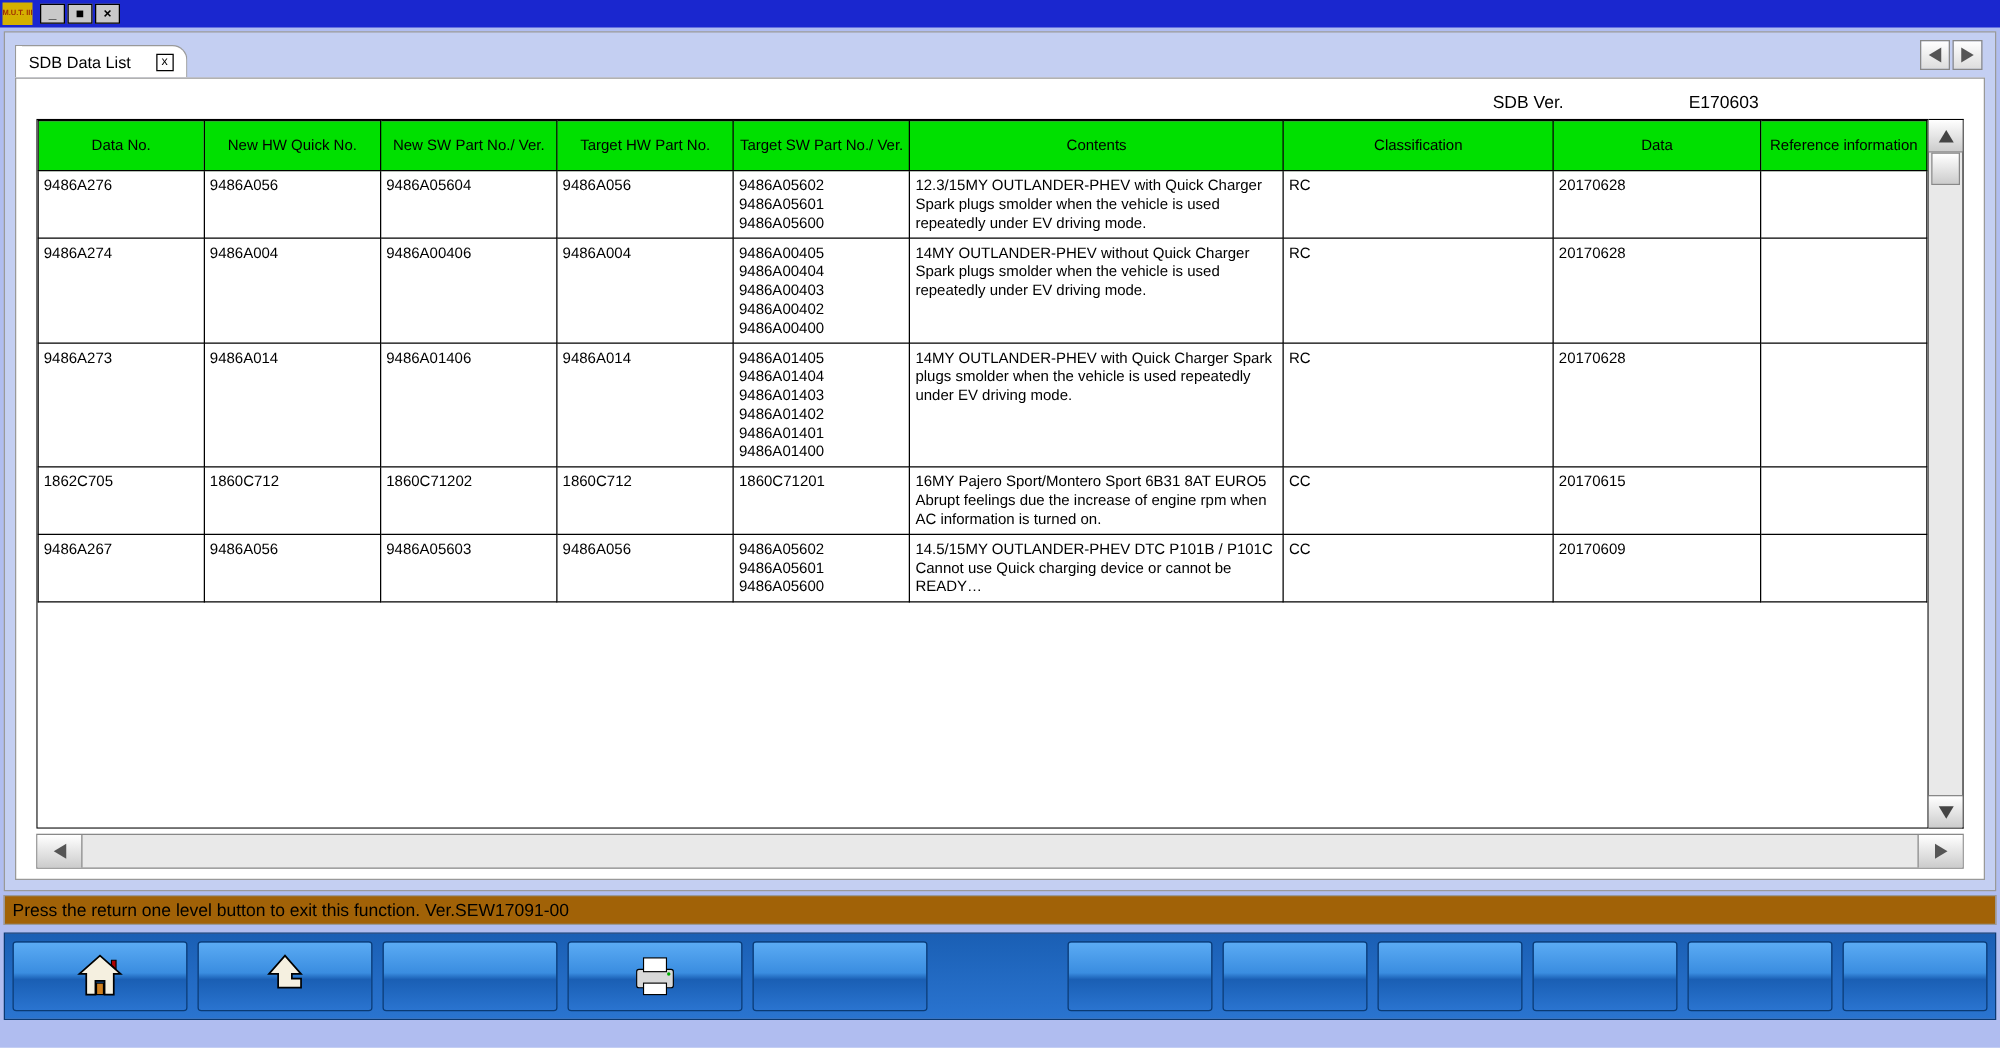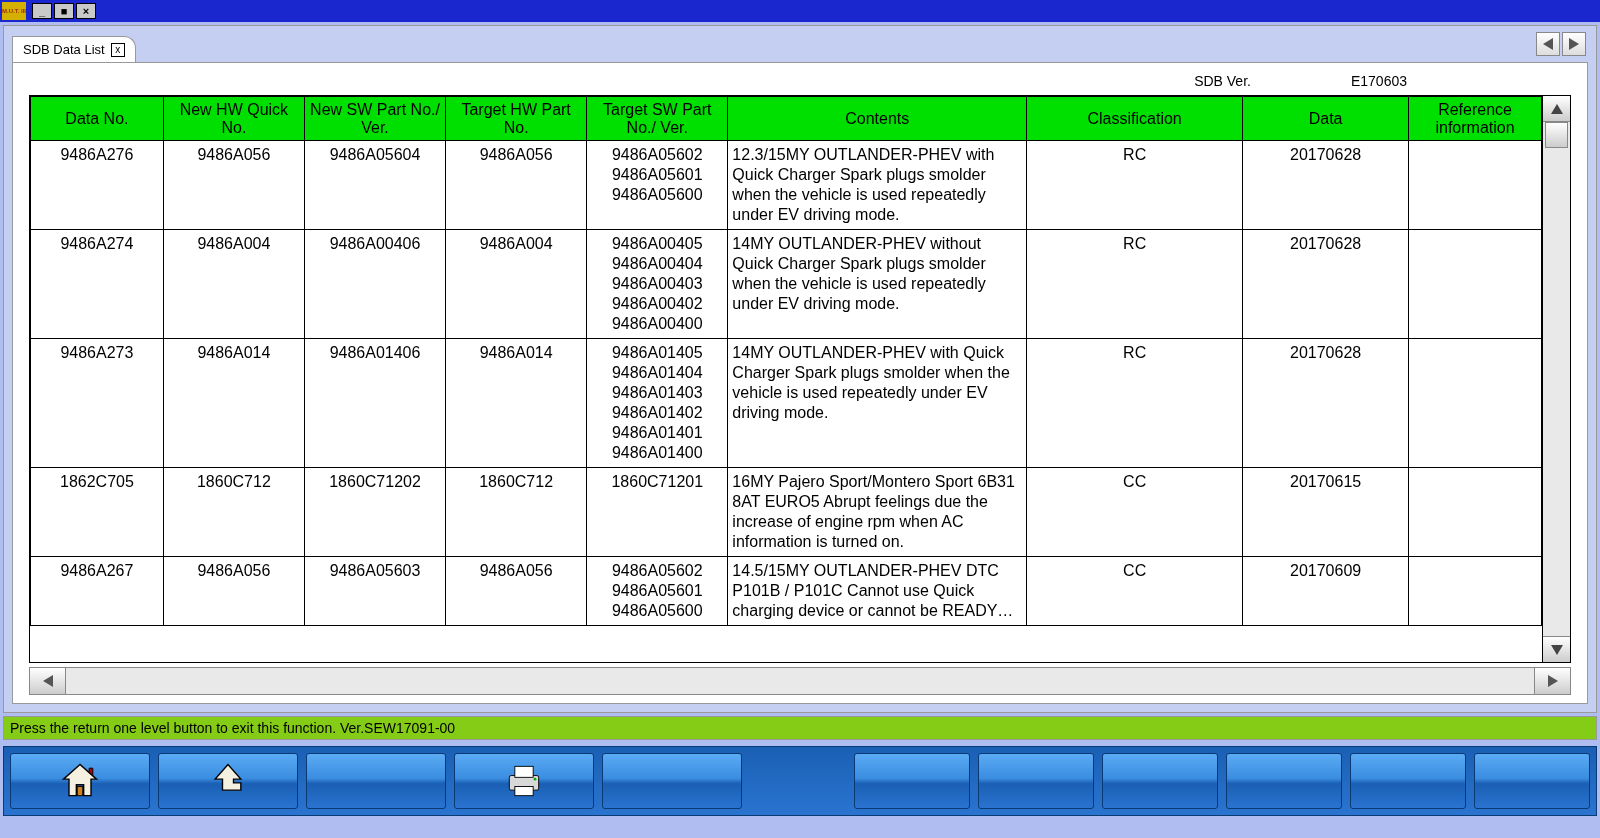--- a/index.html
+++ b/index.html
@@ -28,21 +28,21 @@
   margin: 3px; border: 1px solid #999; height: 688px; background: #c4cff2;
   display: flex; flex-direction: column; position: relative;
 }
 
 
 .tab-strip {
   height: 36px; display: flex; align-items: flex-end; padding: 0 8px; position: relative;
 }
 .tab {
   background: #fff; border: 1px solid #999; border-bottom: none; height: 26px;
-  padding: 0 10px; display: flex; align-items: center; font-size: 13px; gap: 6px;
+  padding: 0 10px; display: flex; align-items: center; font-size: 13px; gap: 20px;
   border-radius: 0 12px 0 0;
 }
 .tab .close-box {
   width: 14px; height: 14px; border: 1px solid #000; display: flex; align-items: center;
   justify-content: center; font-size: 10px; cursor: pointer; background: #fff;
 }
 .tab-arrows {
   position: absolute; right: 10px; top: 6px; display: flex; gap: 2px;
 }
 .tab-arrow {
@@ -75,27 +75,27 @@
   display: flex; align-items: center; justify-content: center; cursor: pointer; color: #444;
 }
 .vscroll .vbtn:last-child { border-bottom: none; border-top: 1px solid #888; }
 .vscroll .vtrack { flex: 1; position: relative; }
 .vscroll .vthumb {
   position: absolute; top: 0; left: 2px; right: 2px; height: 26px;
   background: linear-gradient(#fff,#ccc); border: 1px solid #888;
 }
 
 
-table { border-collapse: collapse; width: 100%; table-layout: fixed; font-size: 16px; }
+table { border-collapse: collapse; width: 100%; table-layout: fixed; font-size: 12px; }
 th {
   background: #00e000; color: #000; font-weight: normal; padding: 4px 2px;
   border: 1px solid #000; text-align: center; height: 40px; line-height: 1.1;
 }
 td {
-  border: 1px solid #000; padding: 4px 4px; vertical-align: top; text-align: center;
+  border: 1px solid #000; padding: 4px 4px; vertical-align: top; 
   background: #fff; line-height: 1.25;
 }
 td.left { text-align: left; }
 .col-data   { width: 8.0%; }
 .col-hw     { width: 8.5%; }
 .col-sw     { width: 8.5%; }
 .col-thw    { width: 8.5%; }
 .col-tsw    { width: 8.5%; }
 .col-cont   { width: 18%; }
 .col-class  { width: 13%; }
@@ -110,21 +110,21 @@
 .hscroll .hbtn {
   width: 36px; display: flex; align-items: center; justify-content: center;
   background: linear-gradient(#fff,#ccc); color: #555; cursor: pointer;
 }
 .hscroll .hbtn:first-child { border-right: 1px solid #888; }
 .hscroll .hbtn:last-child  { border-left: 1px solid #888; }
 .hscroll .htrack { flex: 1; }
 
 
 .status-bar {
-  margin: 2px 3px 0 3px; height: 24px; background: #84cc16; border: 1px solid #999;
+  margin: 2px 3px 0 3px; height: 24px; background: #a16207; border: 1px solid #999;
   font-size: 14px; padding: 2px 6px; display: flex; align-items: center;
 }
 
 
 .toolbar {
   height: 70px; margin: 6px 3px 3px 3px; background: linear-gradient(#1a5fb4,#2a74d0);
   border: 1px solid #0a3a74; display: flex; padding: 6px; gap: 8px;
 }
 .tool-btn {
   width: 140px; border: 1px solid #0a3a74; border-radius: 3px;

